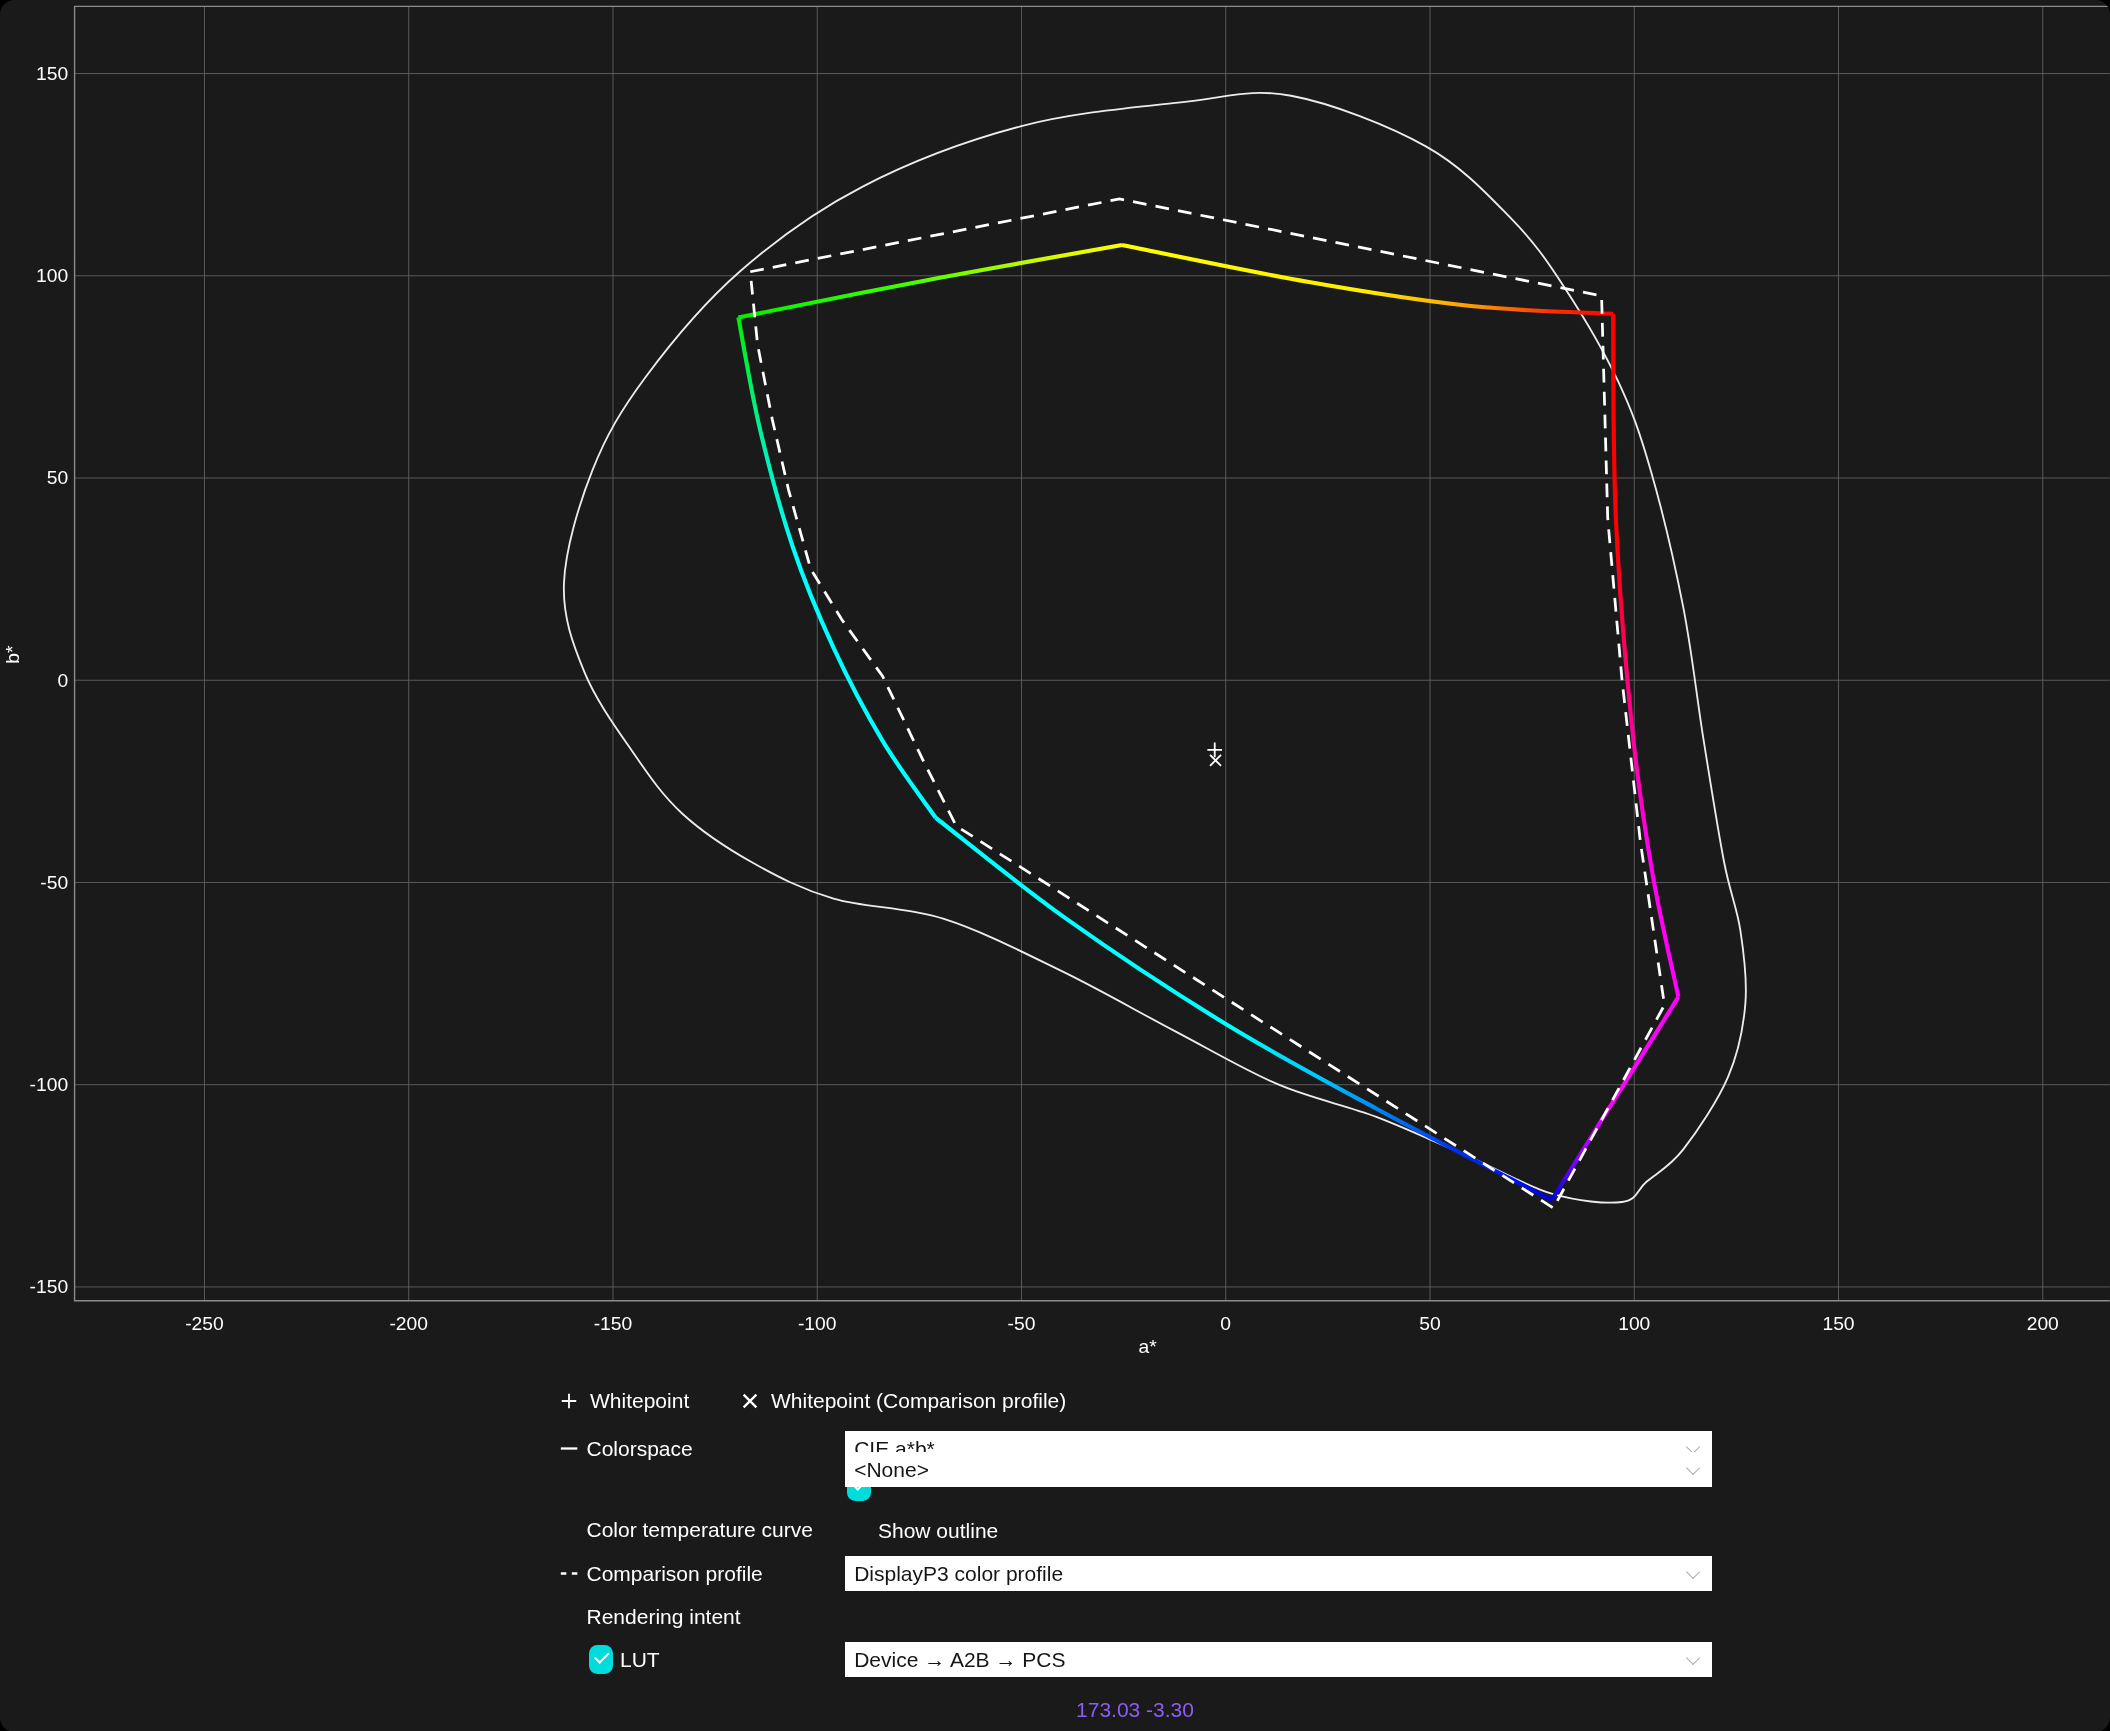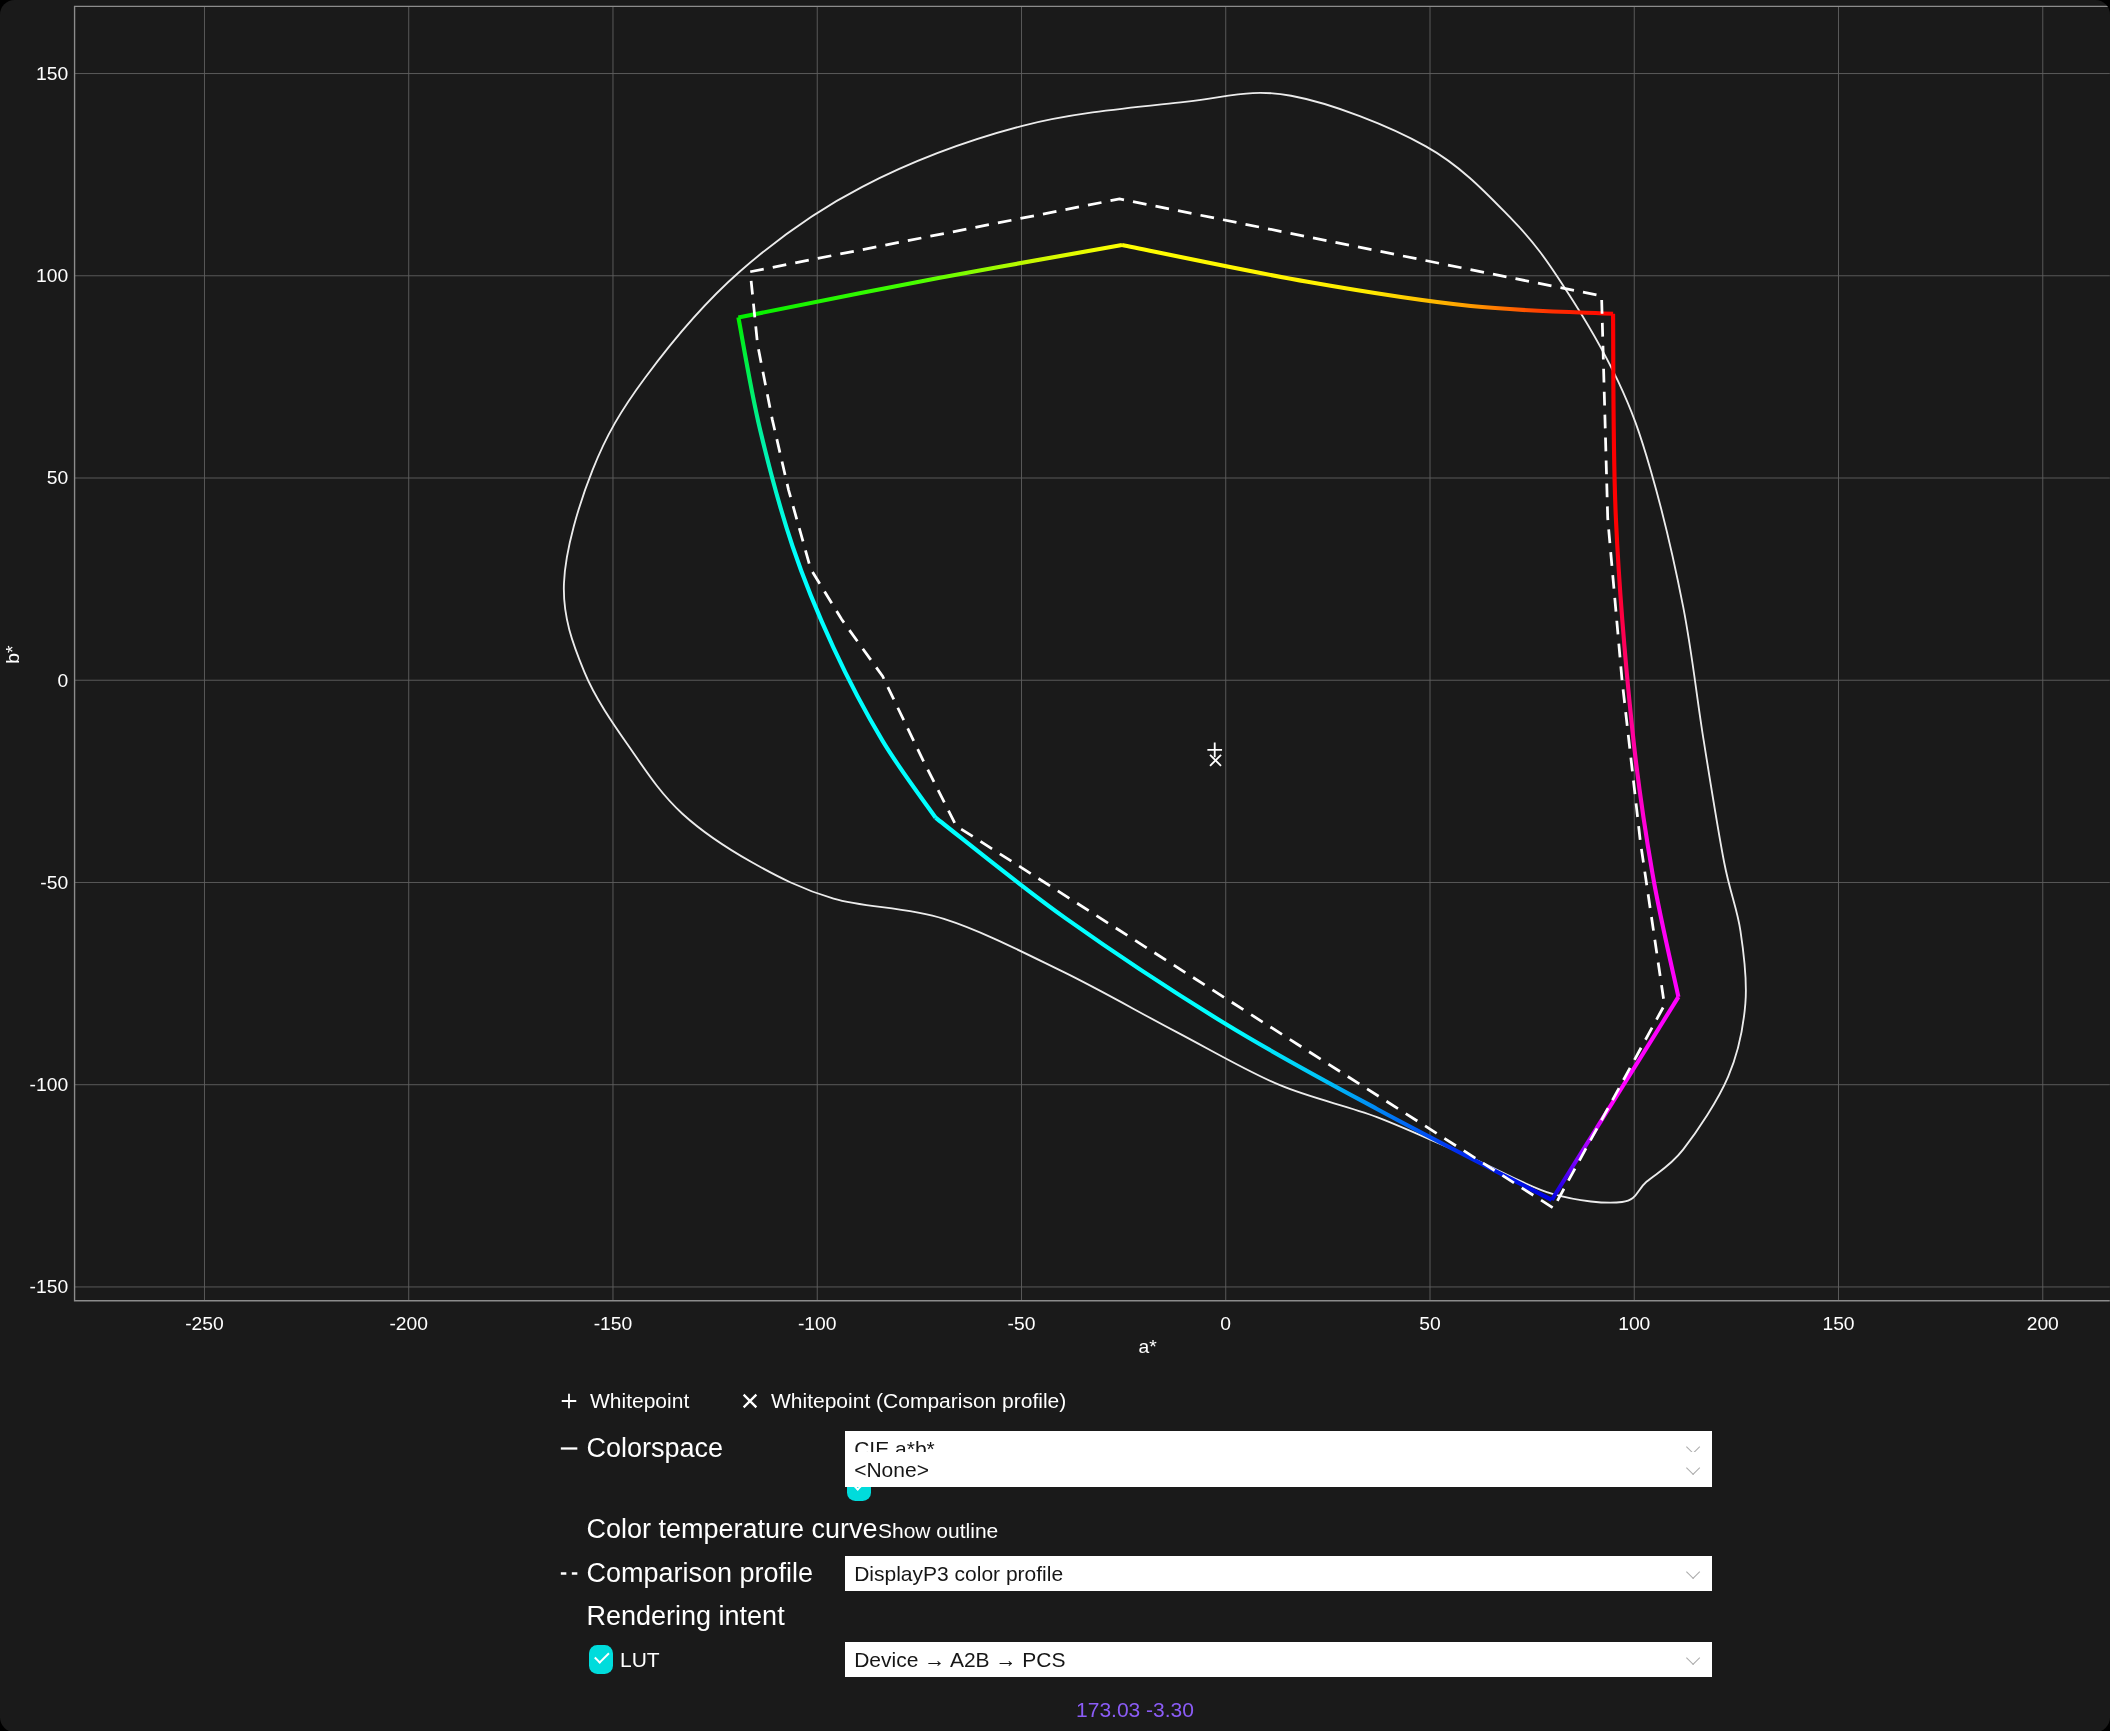--- a/index.html
+++ b/index.html
@@ -6,21 +6,21 @@
   body{font-family:"Liberation Sans","DejaVu Sans",sans-serif;}
   .window{position:relative;width:2110px;height:1732px;background:#1a1a1a;border-radius:14.7px;overflow:hidden;}
   #chart{position:absolute;left:0;top:0;}
   .tick{fill:#ffffff;font-size:21px;}
   .axlab{fill:#ffffff;font-size:21px;}
 
   .legend1{position:absolute;left:0;top:1386px;height:29px;width:100%;padding-left:31px;}
   .legend1 .sym{position:absolute;top:4.6px;}
   .legend1 .lab{position:absolute;top:0;line-height:29px;color:#fff;font-size:21px;}
 
-  .rowlab{position:absolute;left:559px;width:285px;height:35px;color:#fff;font-size:27px;line-height:35px;}
+  .rowlab{position:absolute;left:559px;width:285px;height:35px;color:#fff;font-size:21px;line-height:35px;}
   .rowlab .sym{position:absolute;left:0;top:0;}
   .rowlab .txt{position:absolute;left:27.5px;top:0;white-space:nowrap;}
 
   .dd{position:absolute;left:845px;width:867px;height:35px;background:#fff;}
   .dd .val{position:absolute;left:9.2px;top:0;line-height:35px;font-size:21px;color:#161616;white-space:nowrap;}
   .chev{position:absolute;right:13.8px;top:11px;width:9.2px;height:9.2px;border-right:1.8px solid #ababab;border-bottom:1.8px solid #ababab;transform:rotate(45deg);}
 
   .cb{position:absolute;width:24px;height:29px;border-radius:8.3px;background:#00dcdc;}
   .cb .tickmark{position:absolute;left:5.5px;top:7.3px;width:12px;height:6.4px;border-left:2.3px solid #fff;border-bottom:2.3px solid #fff;transform:rotate(-45deg);}
   .cblab{position:absolute;color:#fff;font-size:21px;line-height:35px;white-space:nowrap;}

